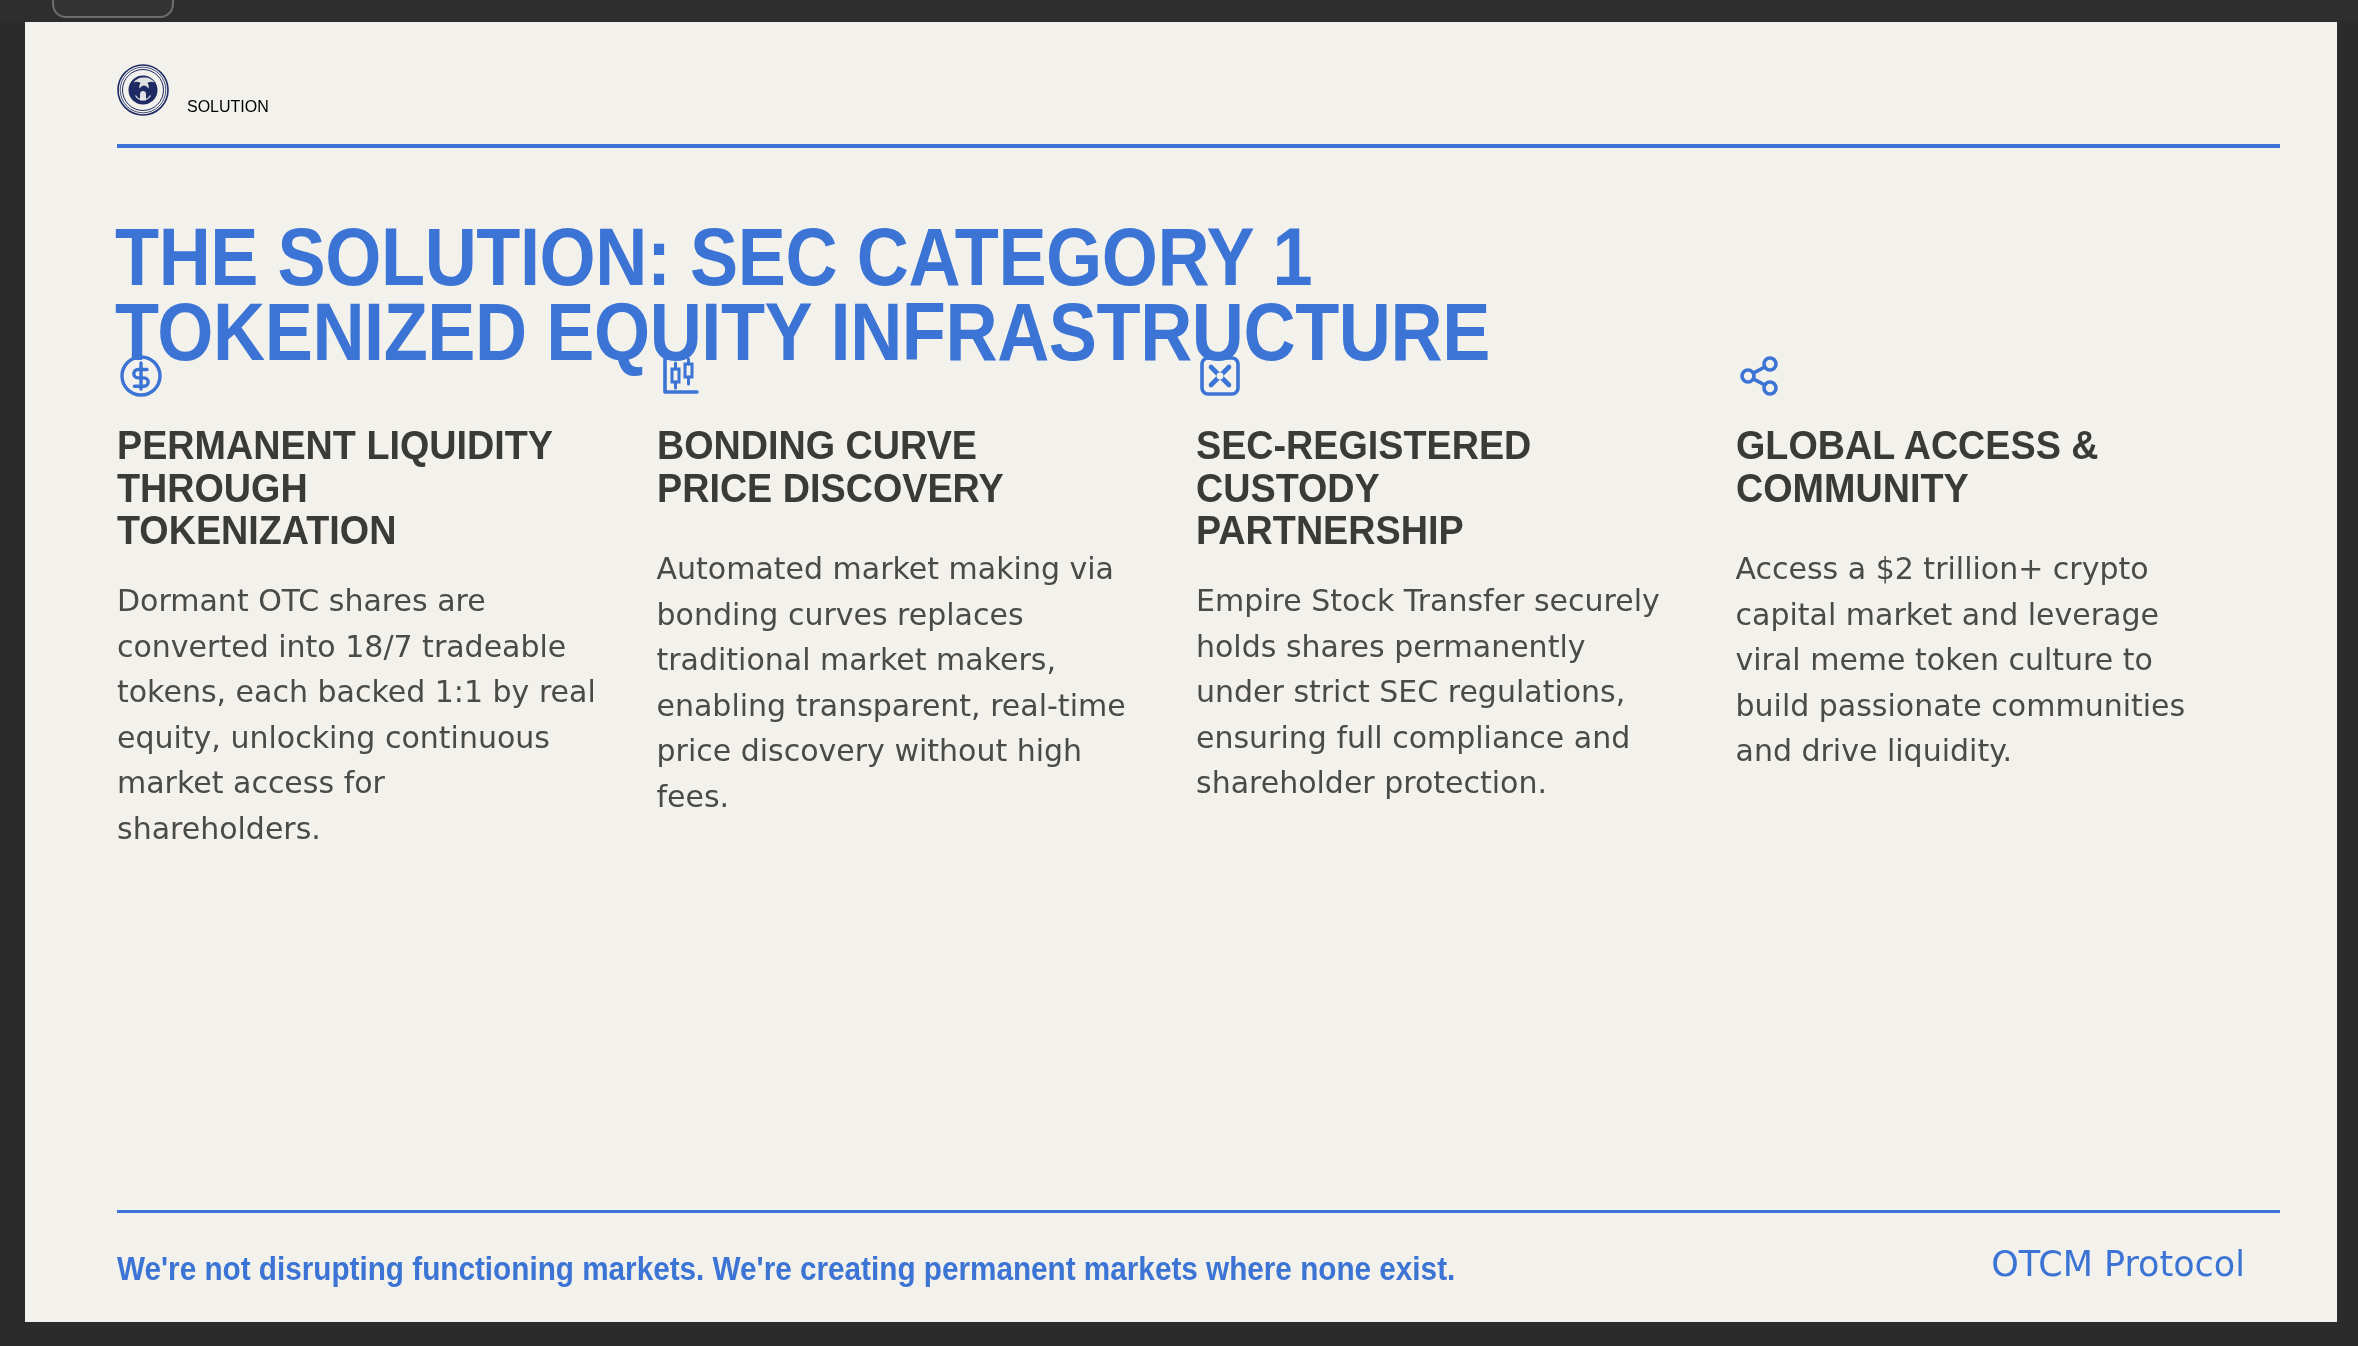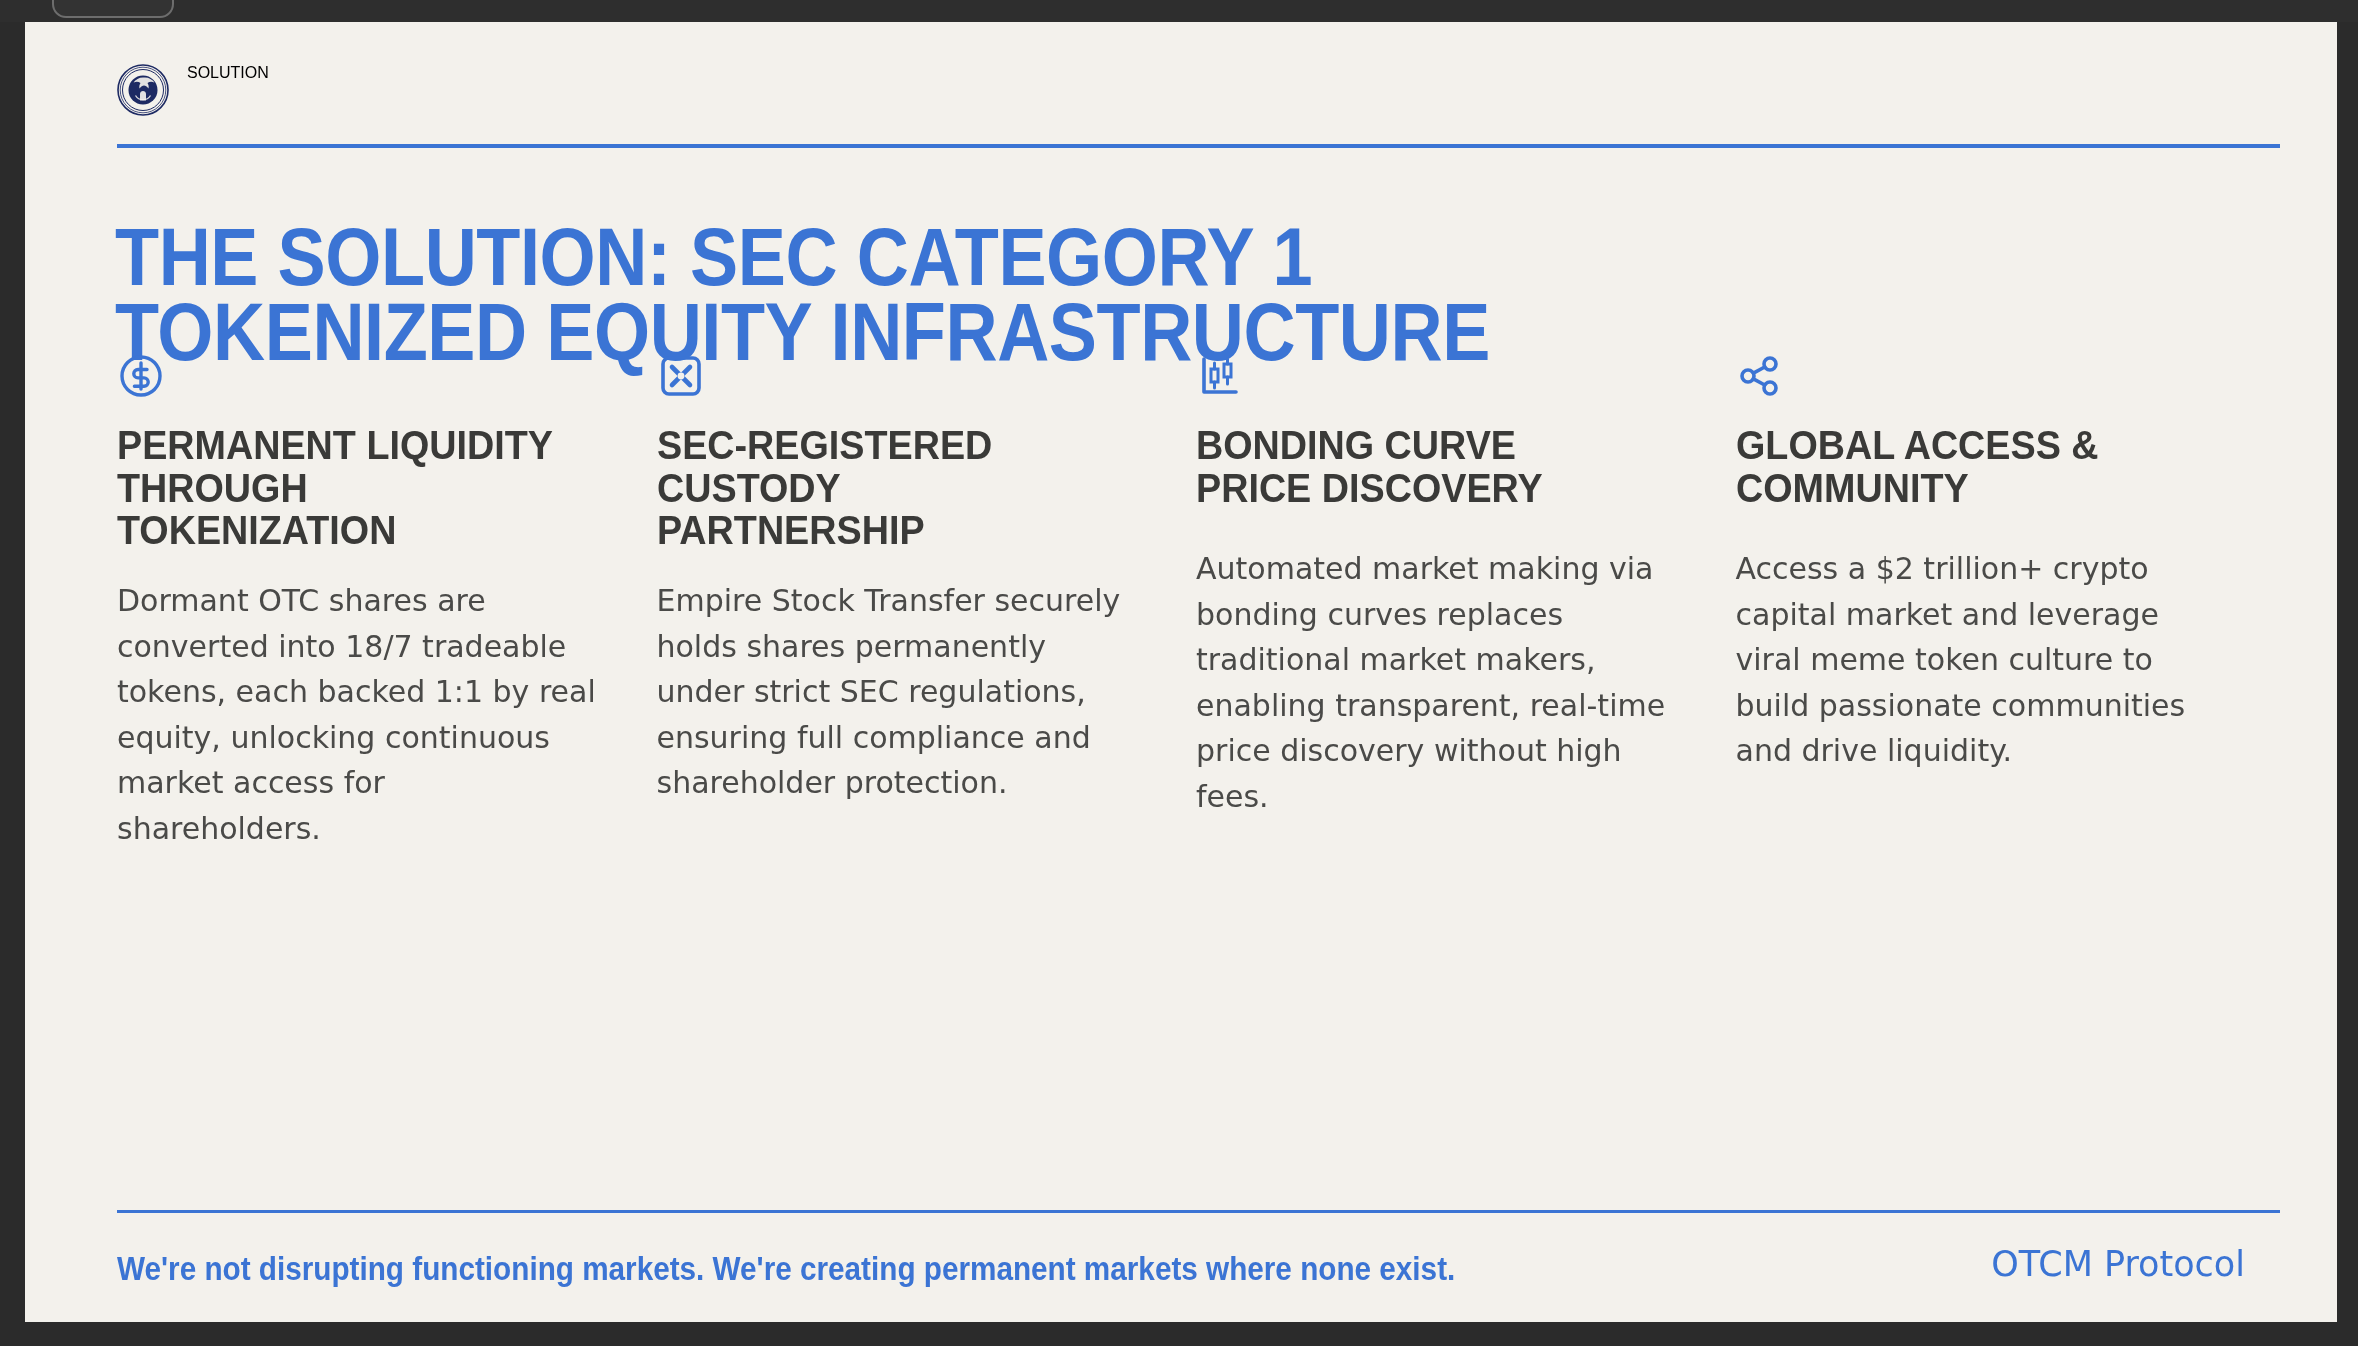--- a/index.html
+++ b/index.html
@@ -50,21 +50,21 @@
     background: #f3f1ec;
     overflow: hidden;
   }
 
   
   #eyebrow-row {
     position: absolute;
     left: 92px;
     top: 42px;
     display: flex;
-    align-items: flex-start;
+    align-items: flex-end;
     gap: 18px;
   }
   #brand-seal {
     width: 52px;
     height: 52px;
     flex: 0 0 52px;
   }
   #eyebrow-rule {
     position: absolute;
     left: 92px;
@@ -207,46 +207,46 @@
           <svg viewBox="0 0 48 48" width="48" height="48" aria-hidden="true">
             <circle cx="24" cy="24" r="19" fill="none" stroke="#3b74d4" stroke-width="3.4"></circle>
             <path d="M24 11v26" stroke="#3b74d4" stroke-width="3.4" stroke-linecap="round"></path>
             <path d="M30 17.5h-9a4.2 4.2 0 0 0 0 8.4h6a4.2 4.2 0 0 1 0 8.4h-9.6" fill="none" stroke="#3b74d4" stroke-width="3.4" stroke-linecap="round" stroke-linejoin="round"></path>
           </svg>
         </span>
         <h2 class="pillar-title">Permanent Liquidity Through Tokenization</h2>
         <p class="pillar-body">Dormant OTC shares are converted into 18/7 tradeable tokens, each backed 1:1 by real equity, unlocking continuous market access for shareholders.</p>
       </div>
 
-      <div class="pillar pillar-2">
-        <span class="pillar-icon">
-          <svg viewBox="0 0 48 48" width="48" height="48" aria-hidden="true">
-            <rect x="6" y="6" width="36" height="36" rx="6" fill="none" stroke="#3b74d4" stroke-width="3.6"></rect>
-            <path d="M15 15l18 18M33 15L15 33" stroke="#3b74d4" stroke-width="4.6" stroke-linecap="round"></path>
-            <circle cx="24" cy="24" r="3.4" fill="#f3f1ec"></circle>
-          </svg>
-        </span>
-        <h2 class="pillar-title">SEC-Registered Custody Partnership</h2>
-        <p class="pillar-body">Empire Stock Transfer securely holds shares permanently under strict SEC regulations, ensuring full compliance and shareholder protection.</p>
-      </div>
-
       <div class="pillar pillar-3 narrow-title">
         <span class="pillar-icon">
           <svg viewBox="0 0 48 48" width="48" height="48" aria-hidden="true">
             <path d="M8 7v33h32" fill="none" stroke="#3b74d4" stroke-width="3.6" stroke-linecap="round" stroke-linejoin="round"></path>
             <rect x="15" y="17" width="7" height="13" fill="none" stroke="#3b74d4" stroke-width="3"></rect>
             <path d="M18.5 11v6M18.5 30v6" stroke="#3b74d4" stroke-width="3" stroke-linecap="round"></path>
             <rect x="28" y="12" width="7" height="13" fill="none" stroke="#3b74d4" stroke-width="3"></rect>
             <path d="M31.5 7v5M31.5 25v7" stroke="#3b74d4" stroke-width="3" stroke-linecap="round"></path>
           </svg>
         </span>
         <h2 class="pillar-title">Bonding Curve Price Discovery</h2>
         <p class="pillar-body">Automated market making via bonding curves replaces traditional market makers, enabling transparent, real-time price discovery without high fees.</p>
       </div>
 
+      <div class="pillar pillar-2">
+        <span class="pillar-icon">
+          <svg viewBox="0 0 48 48" width="48" height="48" aria-hidden="true">
+            <rect x="6" y="6" width="36" height="36" rx="6" fill="none" stroke="#3b74d4" stroke-width="3.6"></rect>
+            <path d="M15 15l18 18M33 15L15 33" stroke="#3b74d4" stroke-width="4.6" stroke-linecap="round"></path>
+            <circle cx="24" cy="24" r="3.4" fill="#f3f1ec"></circle>
+          </svg>
+        </span>
+        <h2 class="pillar-title">SEC-Registered Custody Partnership</h2>
+        <p class="pillar-body">Empire Stock Transfer securely holds shares permanently under strict SEC regulations, ensuring full compliance and shareholder protection.</p>
+      </div>
+
       <div class="pillar pillar-4 narrow-title">
         <span class="pillar-icon">
           <svg viewBox="0 0 48 48" width="48" height="48" aria-hidden="true">
             <circle cx="12" cy="24" r="6" fill="none" stroke="#3b74d4" stroke-width="3.6"></circle>
             <circle cx="34" cy="12" r="6" fill="none" stroke="#3b74d4" stroke-width="3.6"></circle>
             <circle cx="34" cy="36" r="6" fill="none" stroke="#3b74d4" stroke-width="3.6"></circle>
             <path d="M17.4 21.2l11.3-6.2M17.4 26.8l11.3 6.2" stroke="#3b74d4" stroke-width="3.6" stroke-linecap="round"></path>
           </svg>
         </span>
         <h2 class="pillar-title">Global Access &amp; Community</h2>

